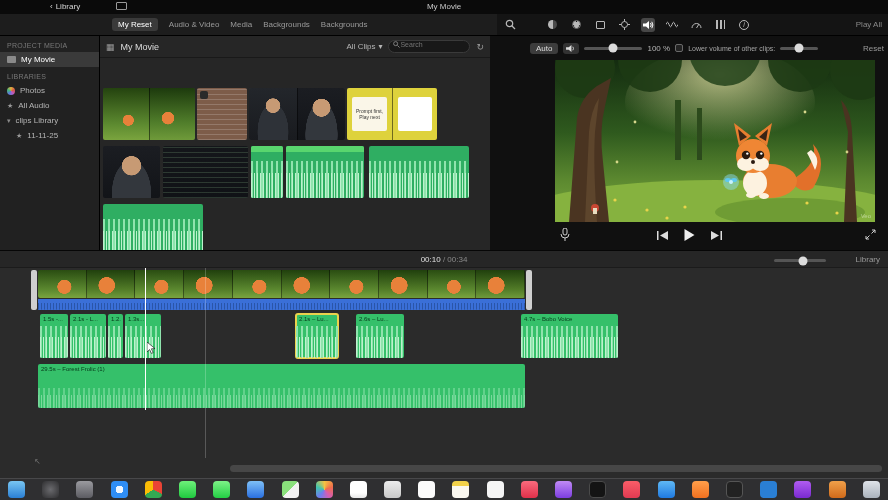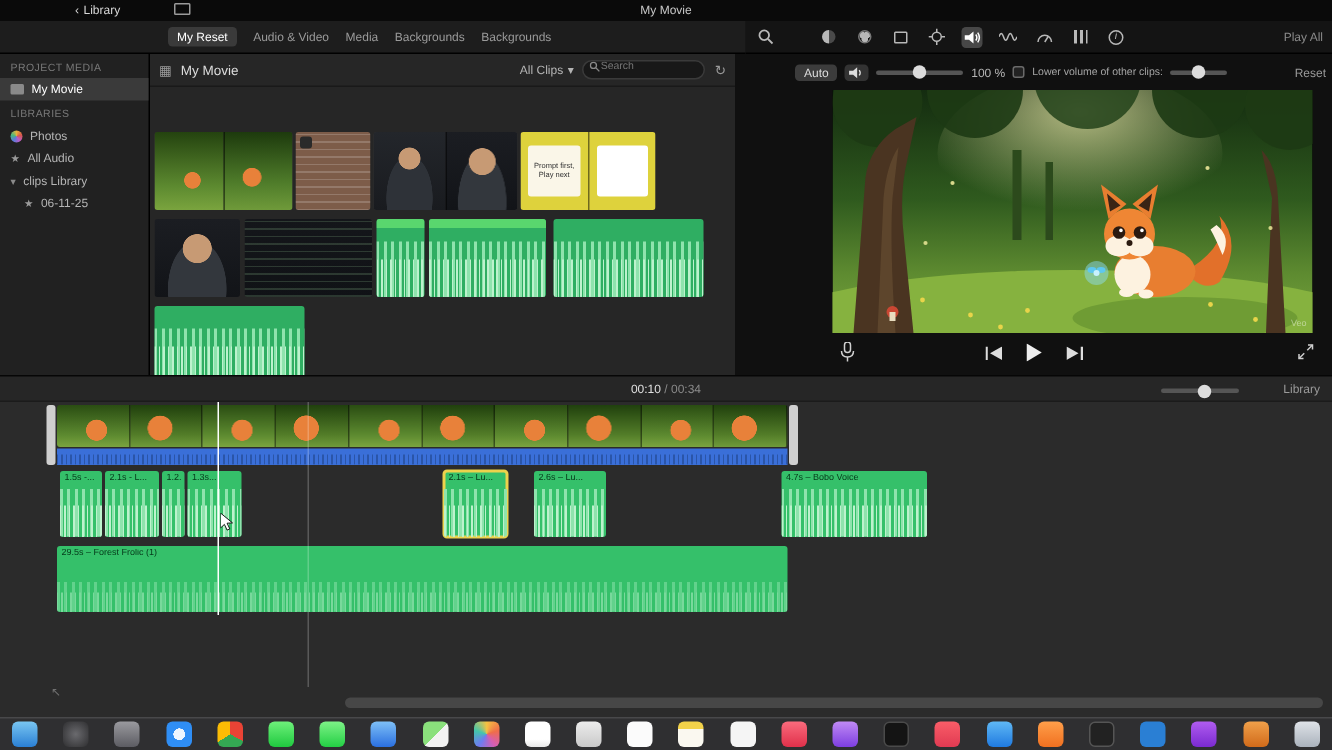--- a/index.html
+++ b/index.html
@@ -238,21 +238,21 @@
   <div class="sb-row">
     <span class="star-ic">★</span>
     <span>All Audio</span>
   </div>
   <div class="sb-row">
     <span class="chev">▾</span>
     <span>clips Library</span>
   </div>
   <div class="sb-row indent">
     <span class="star-ic">★</span>
-    <span>06-11-25</span>
+    <span>11-11-25</span>
   </div>
 </div>
 
 <div class="browser">
   <div class="br-head">
     <span class="grid-ic">▦</span>
     <span class="br-title">My Movie</span>
     <span class="br-filter">
       <span>All Clips</span>
       <span>▾</span>

